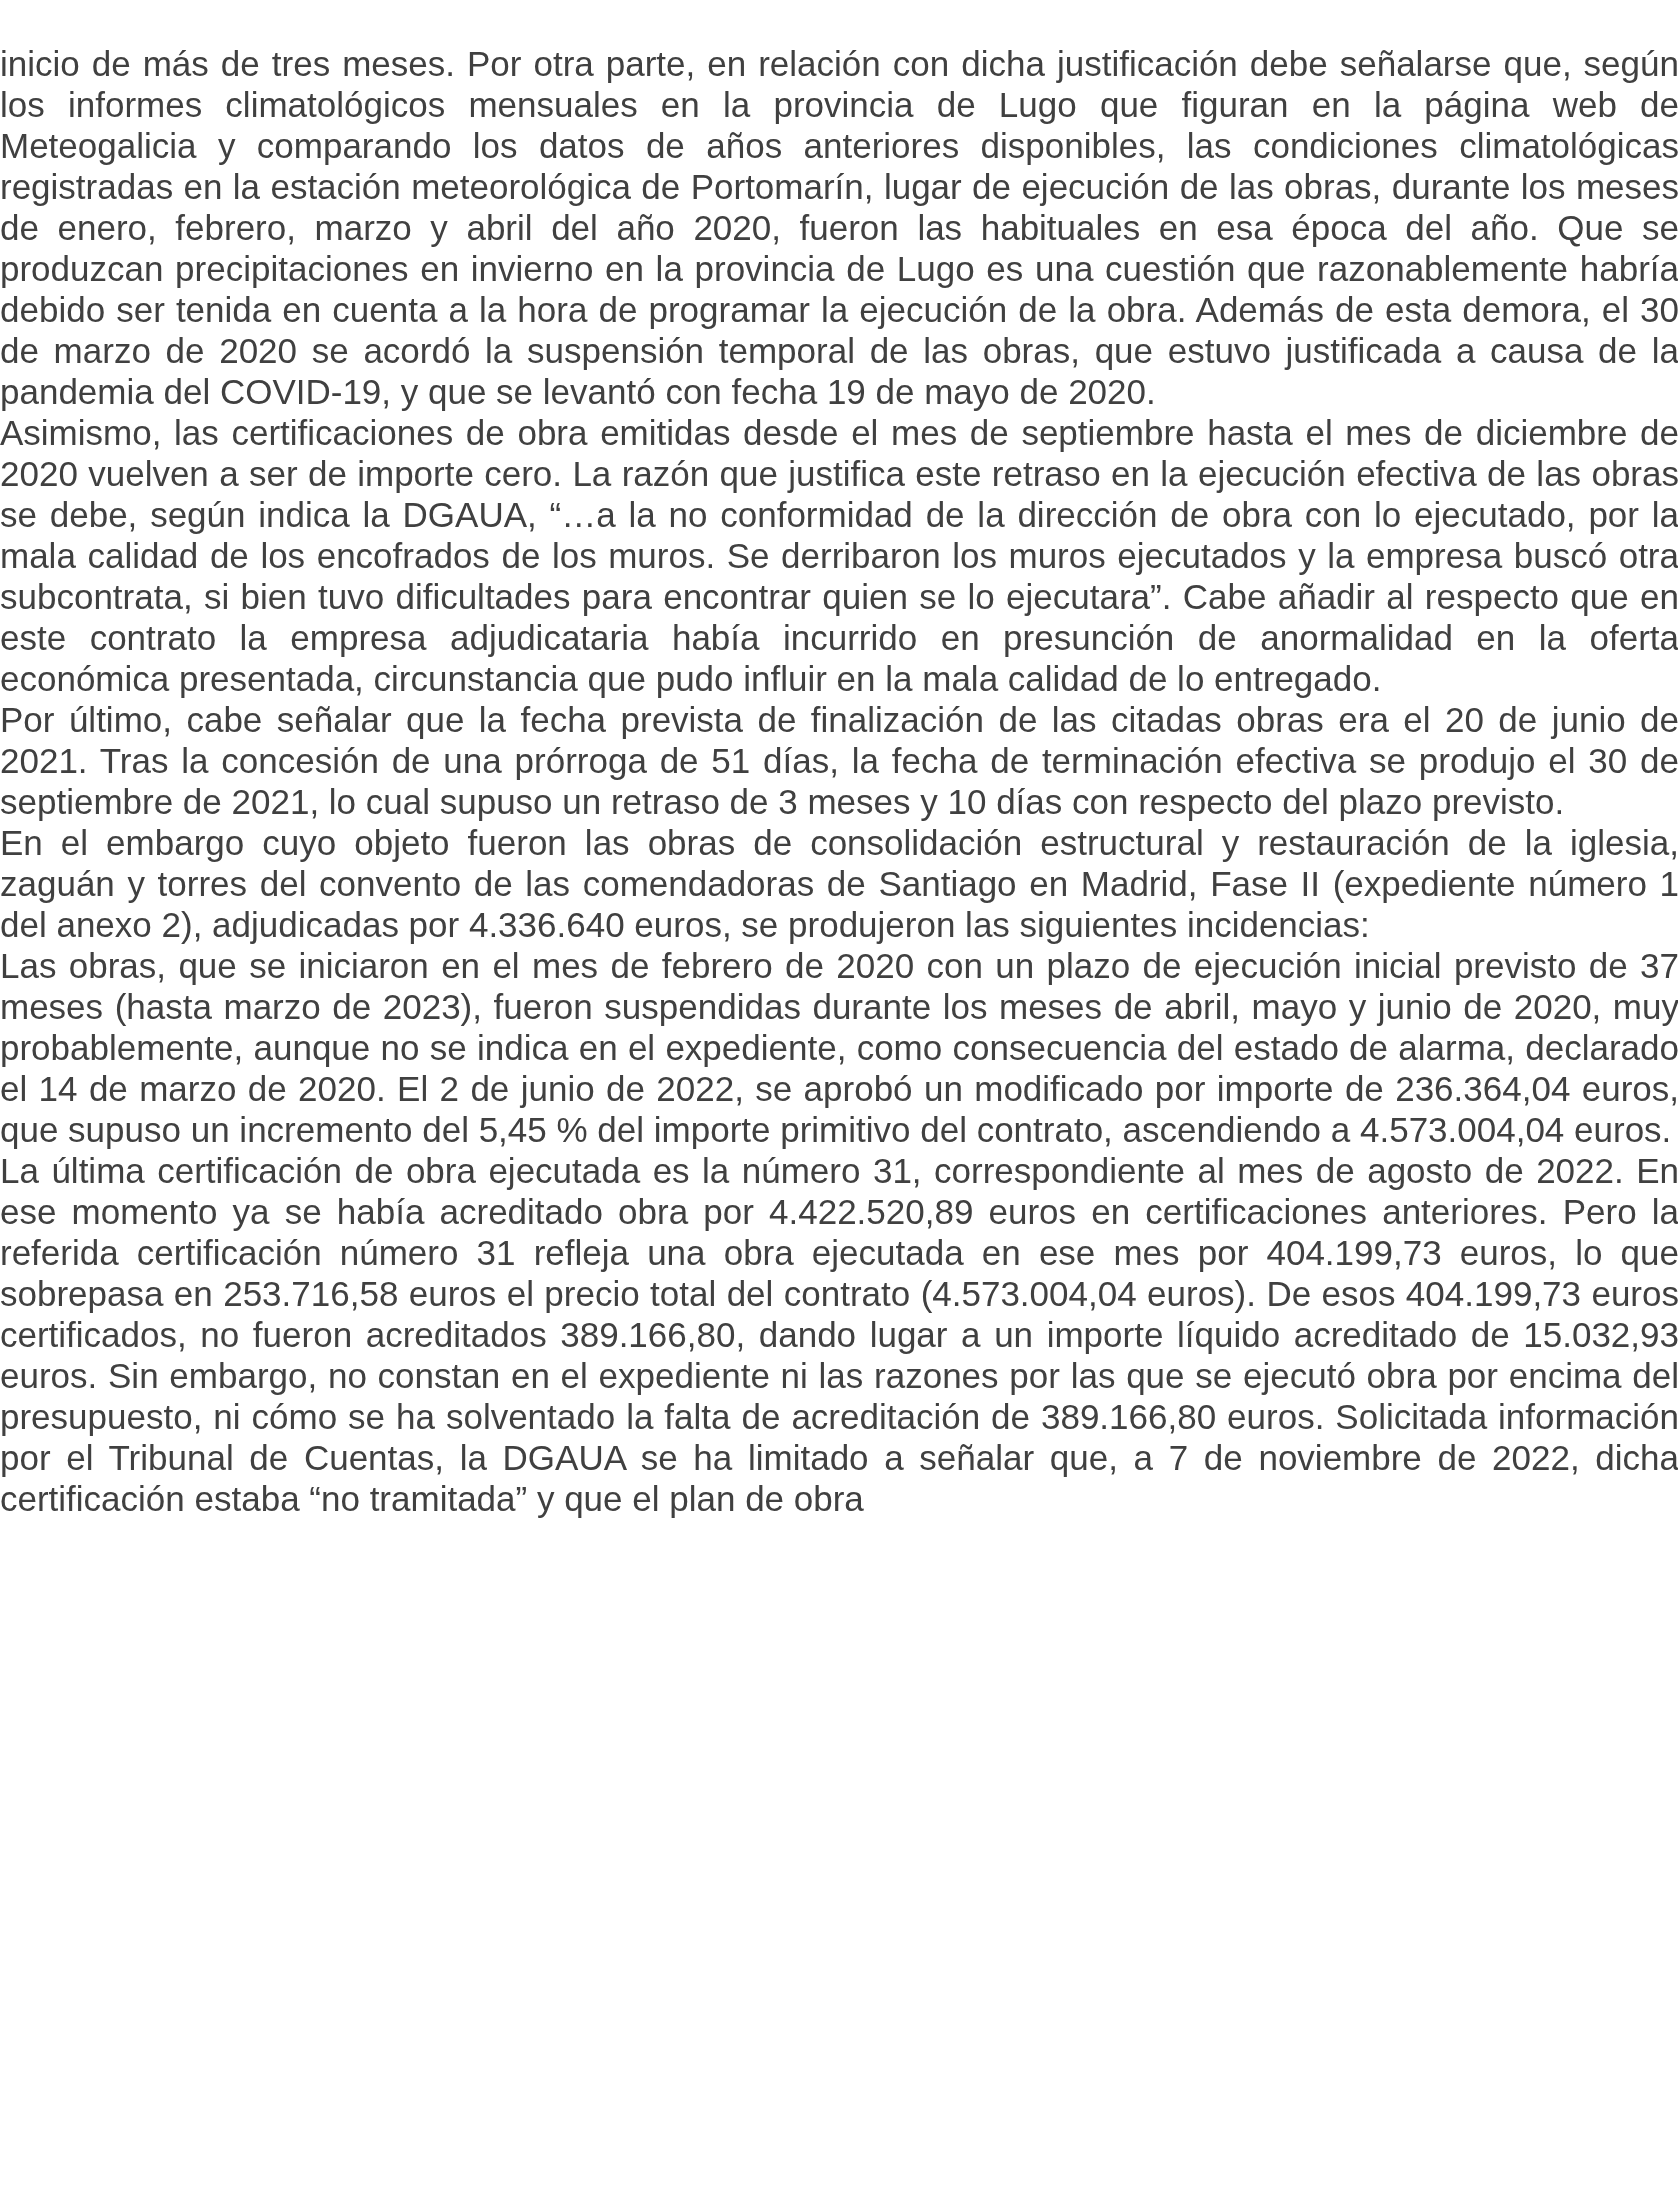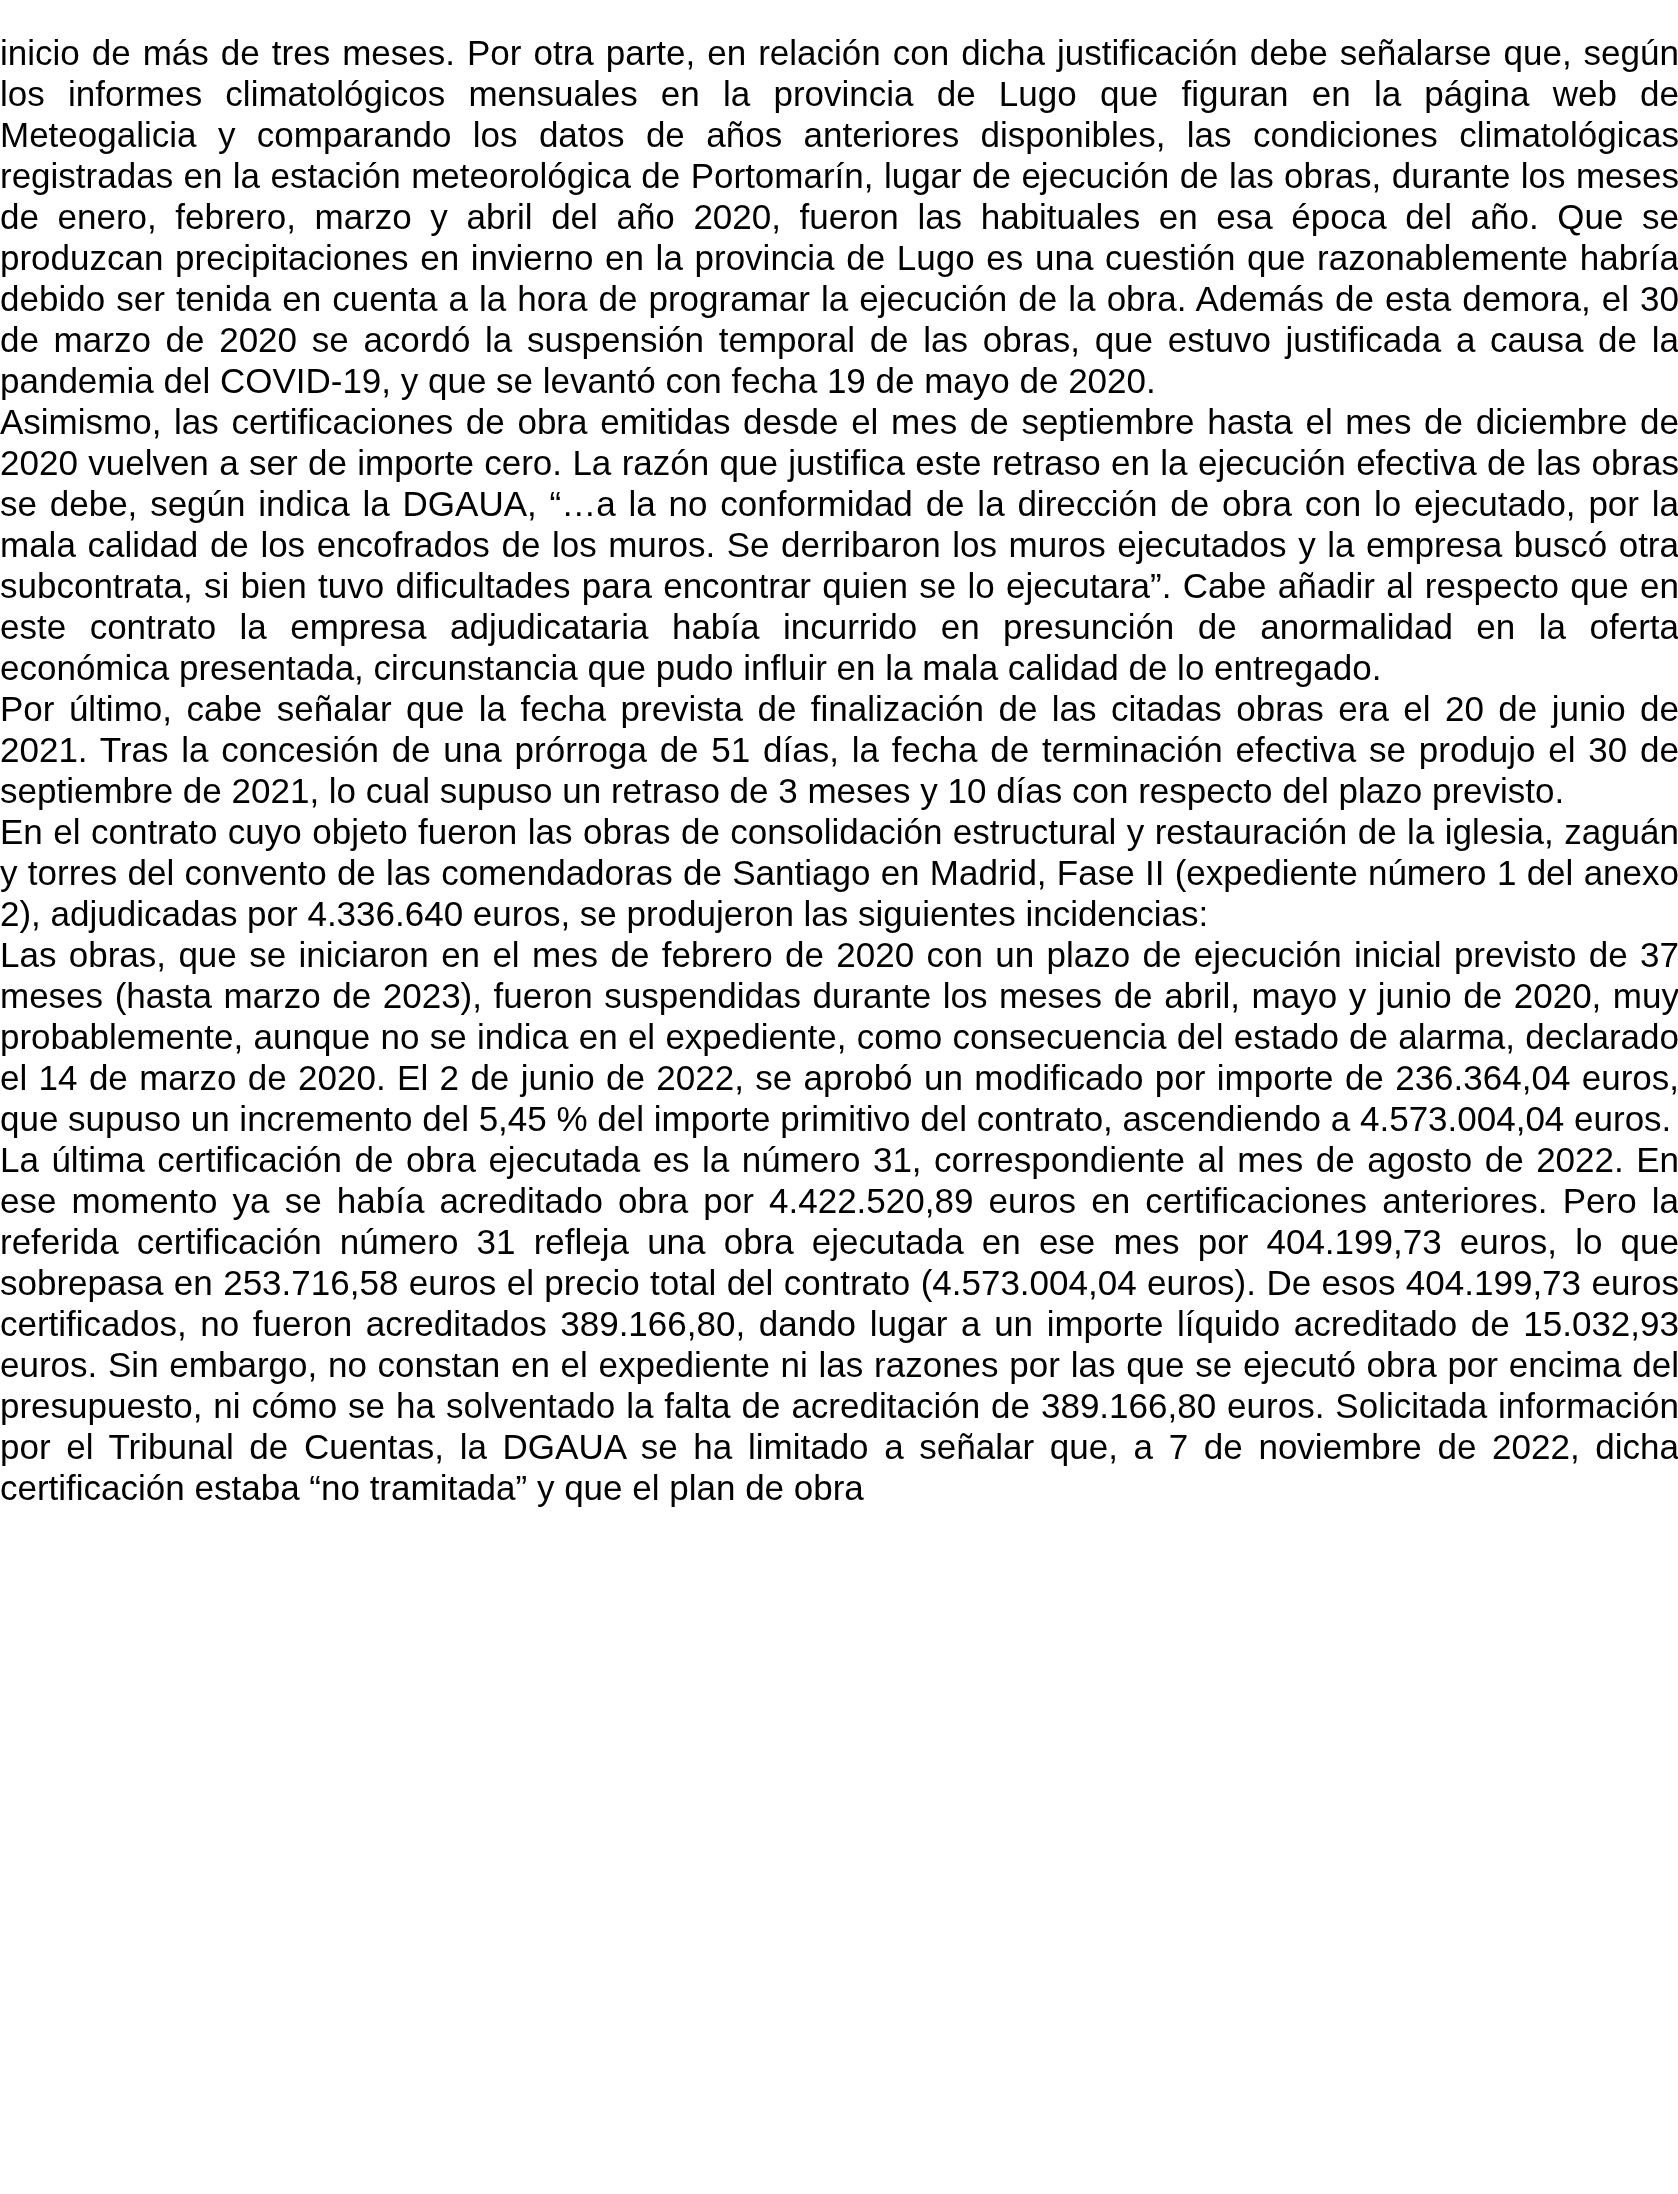--- a/index.html
+++ b/index.html
@@ -2,26 +2,26 @@
 <html style="font-size:12.6px"><head>
 <meta charset="utf-8">
 <style>
   html,body{margin:0;padding:0;background:#ffffff;}
   .page{
     position:relative;
     width:1679px;
     height:1790px;
     box-sizing:border-box;
     background:#ffffff;
-    color:#000000;
+    color:#404040;
     font-family:"Liberation Sans","DejaVu Sans",sans-serif;
     font-size:35px;
     line-height:41px;
     text-align:justify;
-    padding-top:32px;
+    padding-top:43px;
     overflow:hidden;
   }
   .page p{margin:0;}
   .block{margin-bottom:46px;}
   .indent-main{margin-left:168px;margin-right:29px;}
   .bullet{margin-left:170px;margin-right:29px;position:relative;}
   .item-f{margin-left:105px;margin-right:29px;position:relative;}
   .b{font-weight:normal;}
   .i{}
 </style>
@@ -29,20 +29,20 @@
 <body>
 
 <div class="page">
 
   <p class="block indent-main"><span>inicio de más de tres meses. Por otra parte, en relación con dicha justificación debe señalarse que, según los informes climatológicos mensuales en la provincia de Lugo que figuran en la página web de Meteogalicia y comparando los datos de años anteriores disponibles, las condiciones climatológicas registradas en la estación meteorológica de Portomarín, lugar de ejecución de las obras, durante los meses de enero, febrero, marzo y abril del año 2020, fueron las habituales en esa época del año. Que se produzcan precipitaciones en invierno en la provincia de Lugo es una cuestión que razonablemente habría debido ser tenida en cuenta a la hora de programar la ejecución de la obra. Además de esta demora, el 30 de marzo de 2020 se acordó la suspensión temporal de las obras, que estuvo justificada a causa de la pandemia del COVID-19, y que se levantó con fecha 19 de mayo de 2020.</span></p>
 
   <p class="block bullet"><span>Asimismo, las certificaciones de obra emitidas desde el mes de septiembre hasta el mes de diciembre de 2020 vuelven a ser de importe cero. La razón que justifica este retraso en la ejecución efectiva de las obras se debe, según indica la DGAUA, </span><span class="i">“…a la no conformidad de la dirección de obra con lo ejecutado, por la mala calidad de los encofrados de los muros. Se derribaron los muros ejecutados y la empresa buscó otra subcontrata, si bien tuvo dificultades para encontrar quien se lo ejecutara”</span><span>. Cabe añadir al respecto que en este contrato la empresa adjudicataria había incurrido en presunción de anormalidad en la oferta económica presentada, circunstancia que pudo influir en la mala calidad de lo entregado.</span></p>
 
   <p class="block bullet"><span>Por último, cabe señalar que la fecha prevista de finalización de las citadas obras era el 20 de junio de 2021. Tras la concesión de una prórroga de 51 días, la fecha de terminación efectiva se produjo el 30 de septiembre de 2021, lo cual supuso un retraso de 3 meses y 10 días con respecto del plazo previsto.</span></p>
 
-  <p class="block item-f"><span>En el contrato cuyo objeto fueron las </span><span class="b">obras de consolidación estructural y restauración de la iglesia, zaguán y torres del convento de las comendadoras de Santiago en Madrid, Fase II</span><span> (expediente número 1 del anexo 2), adjudicadas por 4.336.640 euros, se produjeron las siguientes incidencias:</span></p>
+  <p class="block item-f"><span>En el embargo cuyo objeto fueron las </span><span class="b">obras de consolidación estructural y restauración de la iglesia, zaguán y torres del convento de las comendadoras de Santiago en Madrid, Fase II</span><span> (expediente número 1 del anexo 2), adjudicadas por 4.336.640 euros, se produjeron las siguientes incidencias:</span></p>
 
   <p class="block bullet"><span>Las obras, que se iniciaron en el mes de febrero de 2020 con un plazo de ejecución inicial previsto de 37 meses (hasta marzo de 2023), fueron suspendidas durante los meses de abril, mayo y junio de 2020, muy probablemente, aunque no se indica en el expediente, como consecuencia del estado de alarma, declarado el 14 de marzo de 2020. El 2 de junio de 2022, se aprobó un modificado por importe de 236.364,04 euros, que supuso un incremento del 5,45 % del importe primitivo del contrato, ascendiendo a 4.573.004,04 euros.</span></p>
 
   <p class="block bullet"><span>La última certificación de obra ejecutada es la número 31, correspondiente al mes de agosto de 2022. En ese momento ya se había acreditado obra por 4.422.520,89 euros en certificaciones anteriores. Pero la referida certificación número 31 refleja una obra ejecutada en ese mes por 404.199,73 euros, lo que sobrepasa en 253.716,58 euros el precio total del contrato (4.573.004,04 euros). De esos 404.199,73 euros certificados, no fueron acreditados 389.166,80, dando lugar a un importe líquido acreditado de 15.032,93 euros. Sin embargo, no constan en el expediente ni las razones por las que se ejecutó obra por encima del presupuesto, ni cómo se ha solventado la falta de acreditación de 389.166,80 euros. Solicitada información por el Tribunal de Cuentas, la DGAUA se ha limitado a señalar que, a 7 de noviembre de 2022, dicha certificación estaba </span><span class="i">“no tramitada”</span><span> y que el plan de obra</span></p>
 
 </div>
 
 
 </body></html>

